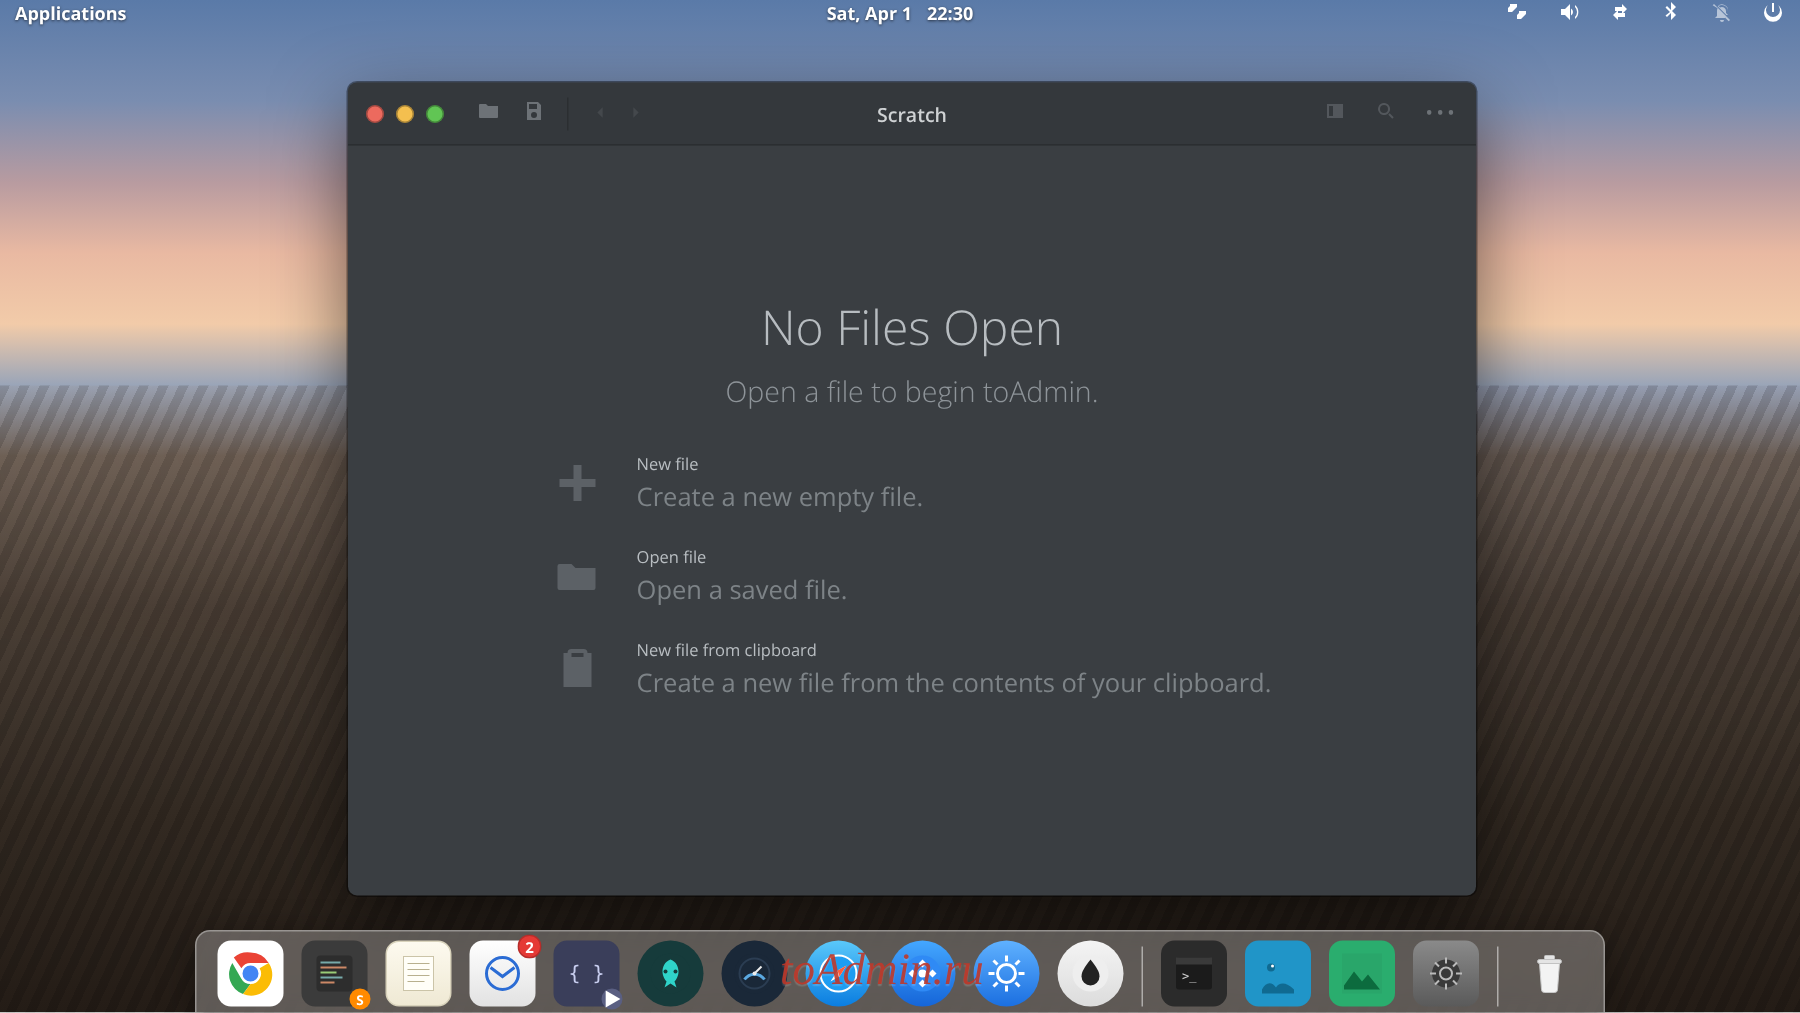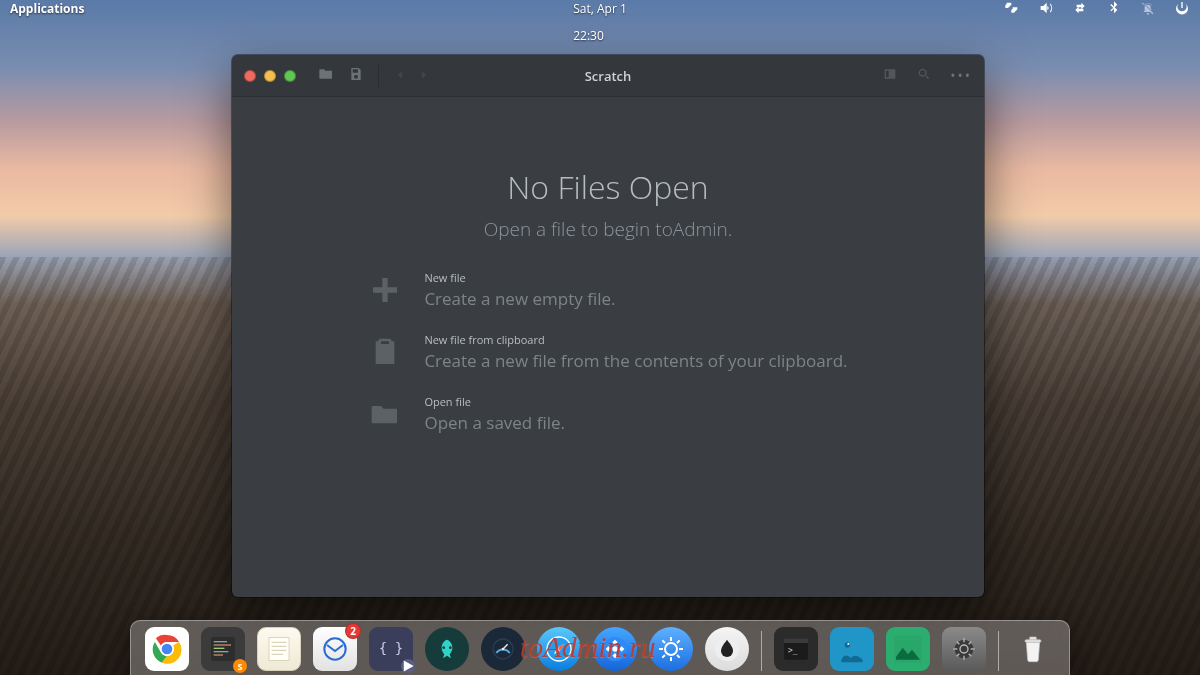--- a/index.html
+++ b/index.html
@@ -24,21 +24,21 @@
   }
 
   
   .panel {
     position: absolute; top:0; left:0; right:0; height:26px;
     display:flex; align-items:flex-start; color:#fff; font-size:12px;
     text-shadow:0 1px 2px rgba(0,0,0,.6); z-index:10;
     padding:0 10px;
   }
   .panel .spacer { flex:1; }
-  .panel .center { position:absolute; left:50%; transform:translateX(-50%); display:flex; gap:10px; font-weight:400;flex-direction:column;}
+  .panel .center { position:absolute; left:50%; transform:translateX(-50%); display:flex; gap:10px; font-weight:700;}
   .panel .right { display:flex; align-items:center; gap:18px; }
   .panel .right svg, .panel .right .glyph { width:16px; height:16px; fill:#fff; color:#fff; display:block;}
   .panel-item { cursor:default; }
 
   
   .window {
     position:absolute; left:232px; top:55px; width:752px; height:542px;
     background:#3a3e42; border-radius:6px; box-shadow:0 18px 50px rgba(0,0,0,.55), 0 0 0 1px rgba(0,0,0,.4);
     display:flex; flex-direction:column; overflow:hidden; z-index:5;
   }
@@ -52,21 +52,21 @@
   .tb-icons-left { display:flex; gap:14px; margin-left:12px; }
   .tb-icons-left svg { width:16px;height:16px; fill:#6d7277; }
   .tb-sep { width:1px; height:22px; background:#2b2e31; margin:0 4px;}
   .nav-chevron svg{width:14px;height:14px;fill:#55595d;}
   .title { position:absolute; left:50%; transform:translateX(-50%); color:#cfd2d4; font-size:13px; font-weight:600;}
   .tb-right { margin-left:auto; display:flex; align-items:center; gap:18px;}
   .tb-right svg{width:16px;height:16px;fill:#6d7277;}
   .tb-dots{letter-spacing:2px;color:#6d7277;font-size:14px;}
 
   .window-body { flex:1; display:flex; flex-direction:column; align-items:center; color:#9aa0a4; }
-  .headline { margin-top:68px; font-size:32px; font-weight:300; color:#b7bcc0;}
+  .headline { margin-top:100px; font-size:32px; font-weight:300; color:#b7bcc0;}
   .subhead { margin-top:8px; font-size:19px; font-weight:300; color:#8e9499;}
   .actions { margin-top:28px; display:flex; flex-direction:column; gap:22px; }
   .action { display:flex; align-items:center; gap:22px; cursor:pointer;}
   .action .icon-slot { width:34px; height:34px; display:flex; align-items:center; justify-content:center;}
   .action .icon-slot svg { width:32px; height:32px; fill:#5c6166;}
   .act-title{color:#b9bec2;font-size:11px;}
   .act-desc{color:#7d8387;font-size:17px;margin-top:2px;}
 
   
   .dock-wrap { position:absolute; left:50%; bottom:0; transform:translateX(-50%); z-index:8;}
@@ -191,38 +191,38 @@
         </div>
         <div>
           <div class="act-title" data-interactable="false">New file</div>
           <div class="act-desc" data-interactable="false">Create a new empty file.</div>
         </div>
       </div>
 
       <div class="action" data-interactable="true">
         <div class="icon-slot" data-interactable="false">
           <svg viewBox="0 0 24 24">
+              <path d="M3 6h6l2 2h10v10a1 1 0 0 1-1 1H3a1 1 0 0 1-1-1V7a1 1 0 0 1 1-1z"></path>
+            </svg>
+        </div>
+        <div>
+          <div class="act-title" data-interactable="false">Open file</div>
+          <div class="act-desc" data-interactable="false">Open a saved file.</div>
+        </div>
+      </div>
+
+      <div class="action" data-interactable="true">
+        <div class="icon-slot" data-interactable="false">
+          <svg viewBox="0 0 24 24">
               <path d="M9 2h6a2 2 0 0 1 2 2h2v17H5V4h2a2 2 0 0 1 2-2zm0 2v2h6V4H9z"></path>
             </svg>
         </div>
         <div>
           <div class="act-title" data-interactable="false">New file from clipboard</div>
           <div class="act-desc" data-interactable="false">Create a new file from the contents of your clipboard.</div>
-        </div>
-      </div>
-
-      <div class="action" data-interactable="true">
-        <div class="icon-slot" data-interactable="false">
-          <svg viewBox="0 0 24 24">
-              <path d="M3 6h6l2 2h10v10a1 1 0 0 1-1 1H3a1 1 0 0 1-1-1V7a1 1 0 0 1 1-1z"></path>
-            </svg>
-        </div>
-        <div>
-          <div class="act-title" data-interactable="false">Open file</div>
-          <div class="act-desc" data-interactable="false">Open a saved file.</div>
         </div>
       </div>
     </div>
   </div>
 </div>
 
 <div class="watermark" data-interactable="false">toAdmin.ru</div>
 
 <div class="dock-wrap" data-interactable="false">
   <div class="dock">

